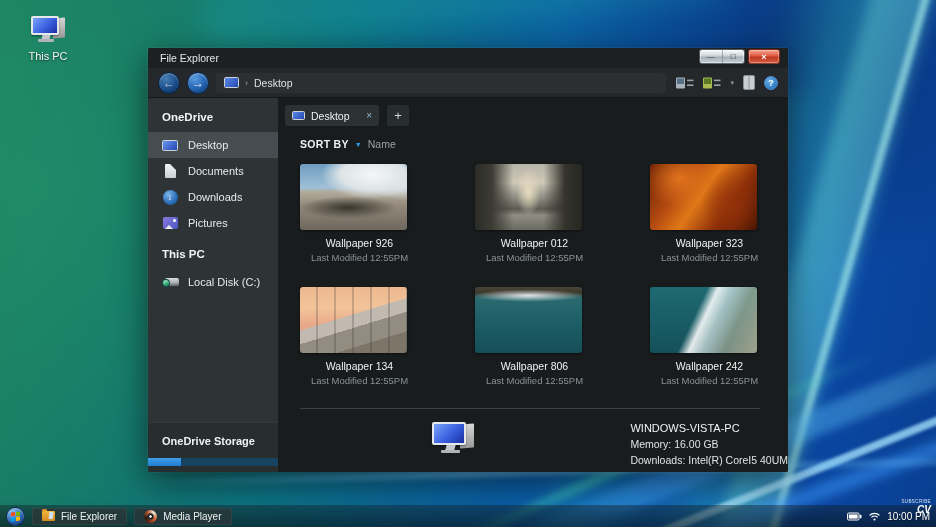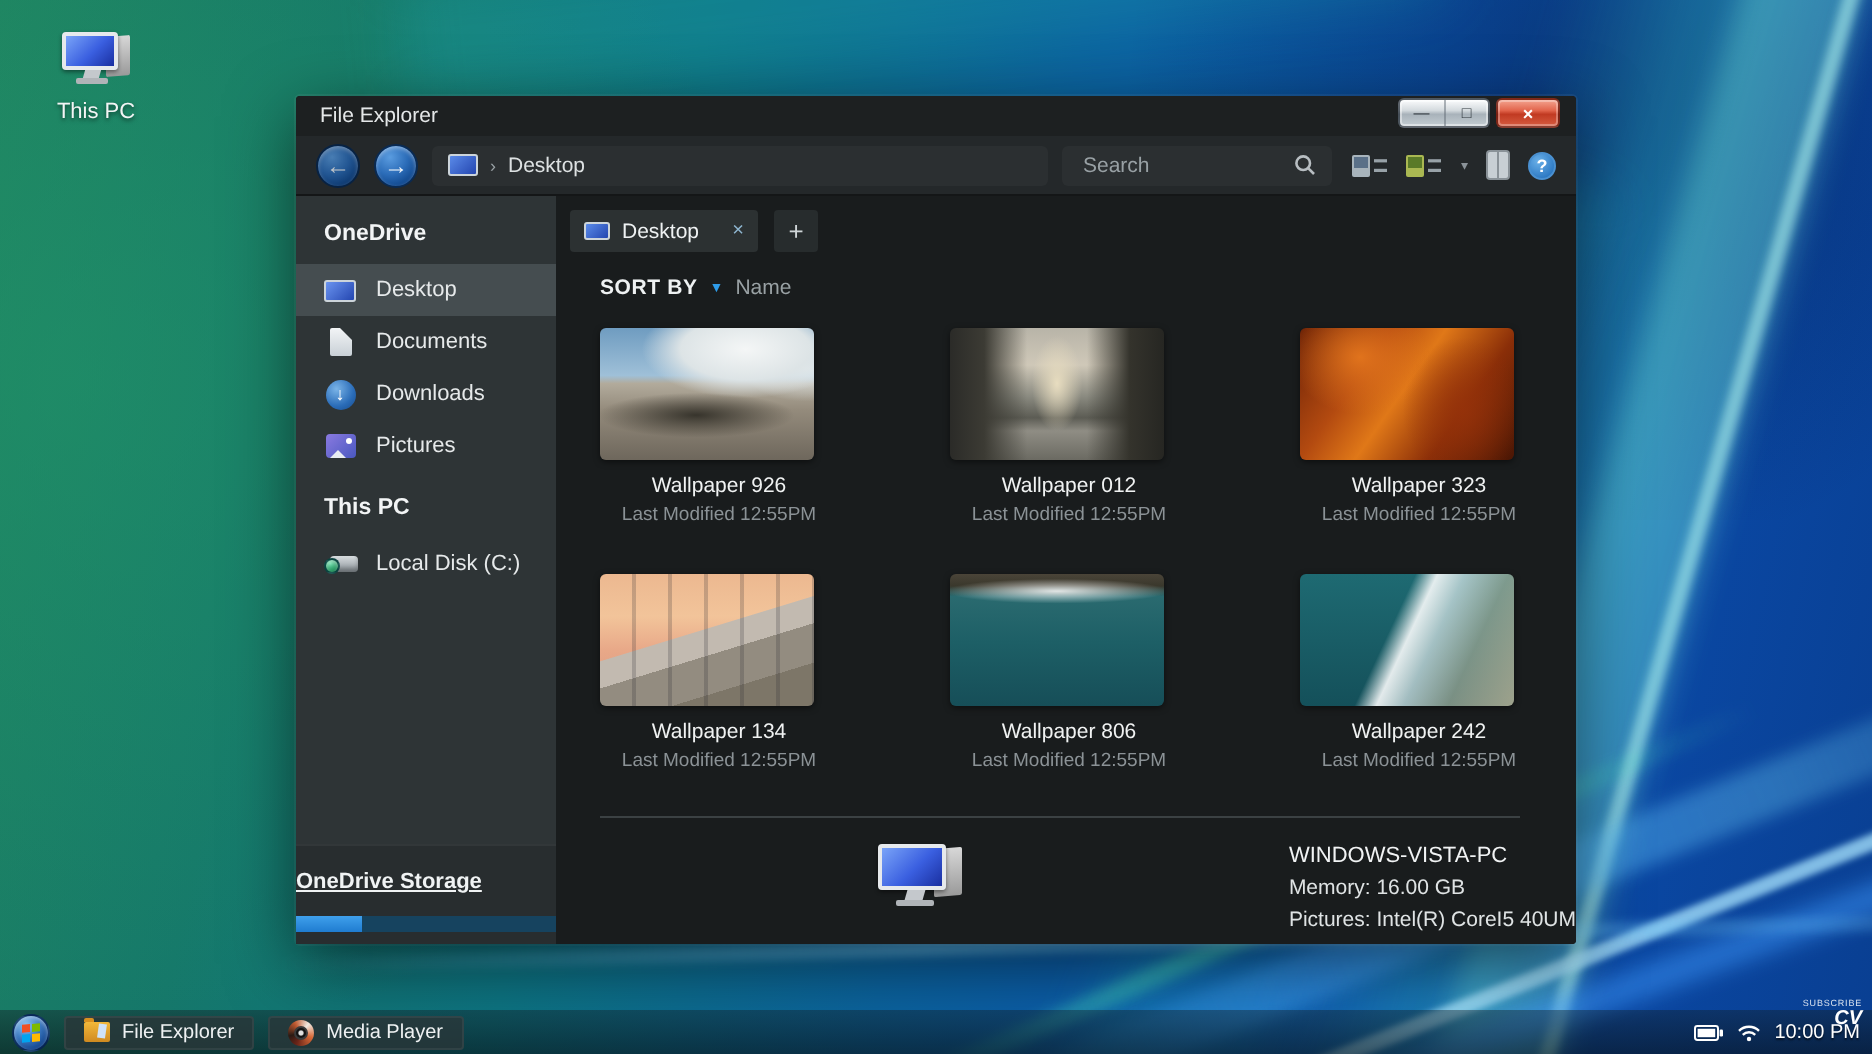--- a/index.html
+++ b/index.html
@@ -110,21 +110,21 @@
   .ic-pic::before { content:""; position:absolute; right:2px; top:2px; width:3px; height:3px; border-radius:50%; background:#fff; }
   .ic-pic::after { content:""; position:absolute; left:1px; bottom:-1px; border:5px solid transparent; border-bottom:5px solid #e8ecf2; }
   .ic-disk { position:relative; width:17px; height:12px; }
   .ic-disk .body { position:absolute; right:0; top:2px; width:14px; height:8px; border-radius:2px;
     background:linear-gradient(180deg,#d8dde0,#8a9298); box-shadow:inset 0 -2px 2px rgba(0,0,0,.25); }
   .ic-disk .orb { position:absolute; left:0; top:3px; width:8px; height:8px; border-radius:50%;
     background:radial-gradient(circle at 35% 30%, #6adca8, #1a8a54 70%); }
 
   .onedrive { position:absolute; left:0; right:0; bottom:0; background:#282d2f;
     border-top:1px solid rgba(255,255,255,0.05); padding:12px 0 6px; }
-  .od-h { font-size:11px; font-weight:bold; color:#f0f3f4; padding:0 0;text-decoration:underline; }
+  .od-h { font-size:11px; font-weight:bold; color:#f0f3f4; padding:0 14px; }
   .od-row { display:flex; align-items:center; gap:8px; padding:11px 14px 0; font-size:10px; color:#dfe3e4; }
   .ic-cloud { width:21px; height:12px; flex:0 0 auto; }
   .od-bar { margin-top:11px; height:8px; background:#16435f; }
   .od-fill { height:100%; background:linear-gradient(180deg,#3fa0ec,#1f7cd0); }
 
   
   .content { flex:1; background:#191c1d; border-radius:0 0 2px 0; }
   .tabbar { display:flex; align-items:center; gap:8px; padding:7px 0 0 7px; }
   .tab { width:94px; height:21px; background:#2c3132; border-radius:2px; display:flex; align-items:center;
     gap:6px; padding:0 7px; cursor:default; }
@@ -263,27 +263,20 @@
         <span>←</span>
       </div>
     <div class="nav-btn">
         <span>→</span>
       </div>
     <div class="crumb">
       <div class="mon-mini"></div>
       <span class="crumb-chev">›</span>
       <span>Desktop</span>
     </div>
-    <div class="searchbox">
-      <input type="text" placeholder="Search" style="">
-      <svg width="11" height="11" viewBox="0 0 11 11">
-        <circle cx="4.6" cy="4.6" r="3.4" fill="none" stroke="#b8bec2" stroke-width="1.3"></circle>
-        <line x1="7.2" y1="7.2" x2="10" y2="10" stroke="#b8bec2" stroke-width="1.3"></line>
-      </svg>
-    </div>
     <div class="toolbar">
       <svg width="18" height="12" viewBox="0 0 18 12">
         <rect x="0" y="0.5" width="9" height="11" rx="1" fill="#a8b4bc"></rect>
         <rect x="1" y="1.5" width="7" height="5.5" fill="#5a7088"></rect>
         <rect x="11" y="2.6" width="6.5" height="1.6" fill="#98a2a8"></rect>
         <rect x="11" y="7.4" width="6.5" height="1.6" fill="#98a2a8"></rect>
       </svg>
       <svg width="18" height="12" viewBox="0 0 18 12">
         <rect x="0" y="0.5" width="9" height="11" rx="1" fill="#aab852"></rect>
         <rect x="1" y="1.5" width="7" height="5.5" fill="#5a7a28"></rect>
@@ -410,21 +403,21 @@
       <div class="sysinfo">
         <div class="pc-ico pc-big">
           <div class="pc-sheet"></div>
           <div class="pc-screen"></div>
           <div class="pc-stand"></div>
           <div class="pc-base"></div>
         </div>
         <div>
           <div class="si-name">WINDOWS-VISTA-PC</div>
           <div class="si-line">Memory: 16.00 GB</div>
-          <div class="si-line">Pictures: Intel(R) CoreI5 40UM</div>
+          <div class="si-line">Downloads: Intel(R) CoreI5 40UM</div>
         </div>
       </div>
 
     </section>
   </div>
 </div>
 
 <div class="taskbar">
   <div class="orb">
     <div class="flag">

